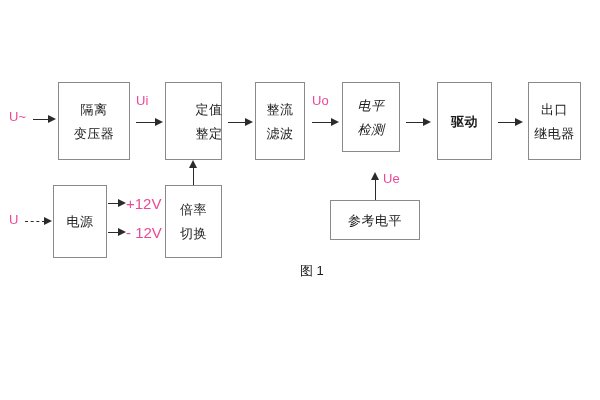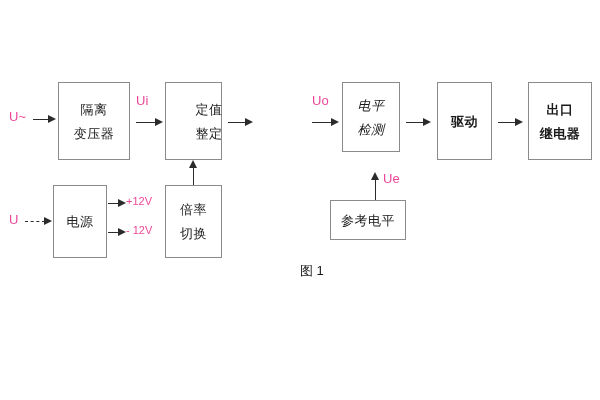--- a/index.html
+++ b/index.html
@@ -66,21 +66,21 @@
     border-right: 4.5px solid transparent;
     border-bottom: 8px solid #2b2b2b;
   }
   .lbl {
     position: absolute;
     color: #ec4899;
     font-size: 13px;
     white-space: nowrap;
     line-height: 1;
   }
-  .lbl-sm { font-size: 11px; }
+  .lbl-sm { font-size: 15px; }
   .caption {
     position: absolute;
     color: #1a1a1a;
     font-size: 13px;
     white-space: nowrap;
   }
 </style>
 </head>
 <body>
 
@@ -100,41 +100,45 @@
   <div class="arrow-r" style="left:155px; top:117.5px;"></div>
 
   <div class="box" style="left:165px; top:82px; width:57px; height:78px;padding-left:31px;">
     <span class="ln">定值</span>
     <span class="ln">整定</span>
   </div>
 
   <div class="hline" style="left:228px; top:122px; width:19px;"></div>
   <div class="arrow-r" style="left:245px; top:117.5px;"></div>
 
+  <div class="box" style="left:255px; top:82px; width:50px; height:78px;">
+    <span class="ln">整流</span>
+    <span class="ln">滤波</span>
+  </div>
 
   <div class="lbl" style="left:312px; top:94px;">Uo</div>
   <div class="hline" style="left:312px; top:122px; width:21px;"></div>
   <div class="arrow-r" style="left:331px; top:117.5px;"></div>
 
   <div class="box" style="left:342px; top:82px; width:58px; height:70px;font-style:italic;">
     <span class="ln">电平</span>
     <span class="ln">检测</span>
   </div>
 
   <div class="hline" style="left:406px; top:122px; width:19px;"></div>
   <div class="arrow-r" style="left:423px; top:117.5px;"></div>
 
   <div class="box" style="left:437px; top:82px; width:55px; height:78px;font-weight:bold;">
     <span class="ln">驱动</span>
   </div>
 
   <div class="hline" style="left:498px; top:122px; width:19px;"></div>
   <div class="arrow-r" style="left:515px; top:117.5px;"></div>
 
-  <div class="box" style="left:528px; top:82px; width:64px; height:78px;font-weight:bold;">
+  <div class="box" style="left:528px; top:82px; width:53px; height:78px;">
     <span class="ln">出口</span>
     <span class="ln">继电器</span>
   </div>
 
   <div class="lbl" style="left:9px; top:213px;">U</div>
   <div class="dashline" style="left:25px; top:221px; width:20px;"></div>
   <div class="arrow-r" style="left:44px; top:216.5px;"></div>
 
   <div class="box" style="left:53px; top:185px; width:54px; height:73px;">
     <span class="ln">电源</span>
@@ -153,19 +157,19 @@
     <span class="ln">切换</span>
   </div>
 
   <div class="vline" style="left:193px; top:166px; height:19px;"></div>
   <div class="arrow-u" style="left:188.5px; top:160px;"></div>
 
   <div class="vline" style="left:375px; top:178px; height:22px;"></div>
   <div class="arrow-u" style="left:370.5px; top:172px;"></div>
   <div class="lbl" style="left:383px; top:172px;">Ue</div>
 
-  <div class="box" style="left:330px; top:200px; width:76px; height:40px;">
+  <div class="box" style="left:330px; top:200px; width:90px; height:40px;">
     <span class="ln">参考电平</span>
   </div>
 
   <div class="caption" style="left:300px; top:262px;">图 1</div>
 
 </div>
 
 </body></html>

